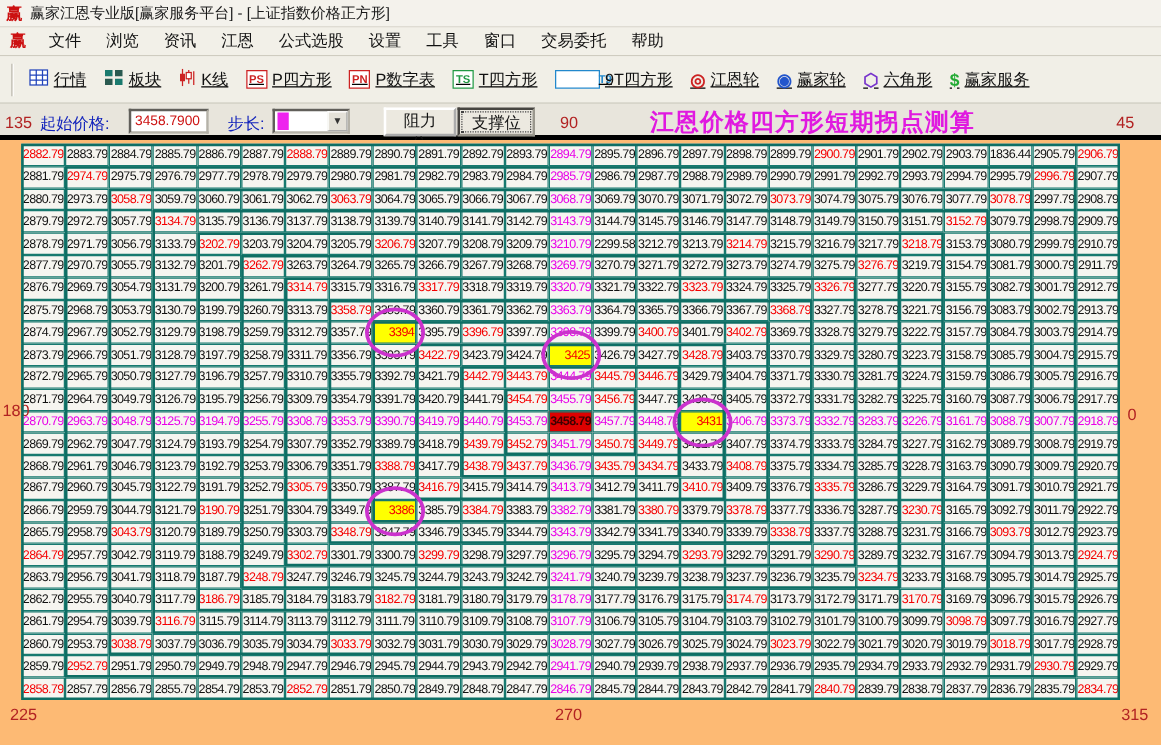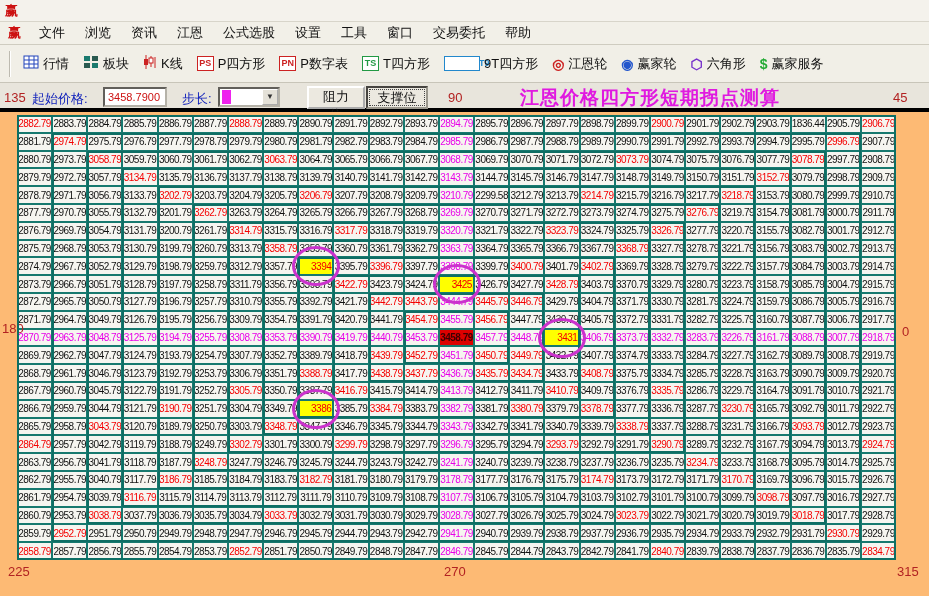--- a/index.html
+++ b/index.html
@@ -68,41 +68,42 @@
   .watermark-text { position:absolute; font-size:44px; color:rgba(110,110,110,.09);
     transform:rotate(-22deg); pointer-events:none; white-space:nowrap; }
 </style>
 </head>
 <body>
 
 <div id="app">
 
   <div class="titlebar">
     <span class="app-logo">赢</span>
+    <span class="title">赢家江恩专业版[赢家服务平台] - [上证指数价格正方形]</span>
   </div>
 
   <div class="menubar">
     <span class="mlogo">赢</span>
     <span id="menu-items" style="display:flex;">
         <span class="menu-item">文件</span>
         <span class="menu-item">浏览</span>
         <span class="menu-item">资讯</span>
         <span class="menu-item">江恩</span>
         <span class="menu-item">公式选股</span>
         <span class="menu-item">设置</span>
         <span class="menu-item">工具</span>
         <span class="menu-item">窗口</span>
         <span class="menu-item">交易委托</span>
         <span class="menu-item">帮助</span>
       </span>
   </div>
 
   <div class="toolbar">
     <span class="tb-sep"></span>
-    <span id="toolbar-items" style="display:flex; align-items:center;">
+    <span id="toolbar-items" style="display:flex; align-items:center;text-decoration:underline;">
         <div class="tb-item">
           <span><svg class="tb-svg" width="16" height="14">
               <rect x="1" y="1" width="14" height="12" fill="#fff" stroke="#2244bb"></rect>
               <path d="M1 5h14M1 9h14M6 1v12M11 1v12" stroke="#2244bb" stroke-width="1"></path>
             </svg></span>
           <span>行情</span>
         </div>
         <div class="tb-item">
           <span><svg class="tb-svg" width="16" height="14">
               <rect x="1" y="1" width="6" height="5" fill="#1a7a6e"></rect>

